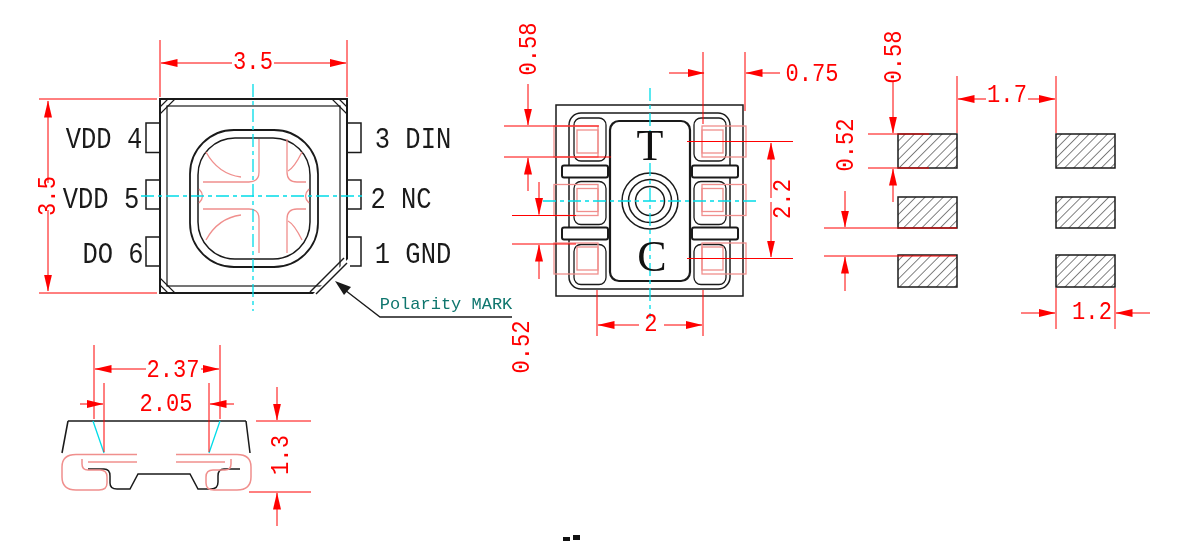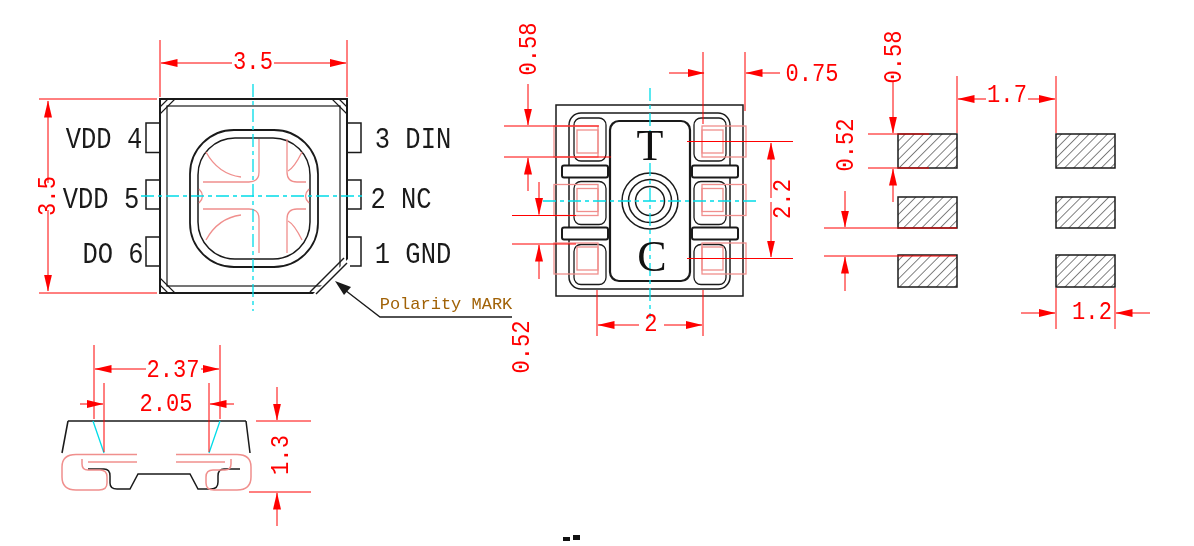--- a/index.html
+++ b/index.html
@@ -8,21 +8,21 @@
     font-family:"Liberation Mono", monospace;
   }
   #canvas{position:absolute;left:0;top:0;}
   .lbl{position:absolute;white-space:nowrap;line-height:1;
        transform:translate(-50%,-50%) scaleX(0.85);}
   .lbl.rot{transform:translate(-50%,-50%) rotate(-90deg) scaleX(0.85);}
   .dim{font-size:26px;color:#ff0000;font-family:"Liberation Mono",monospace;}
   .cad{font-size:30px;color:#1a1a1a;font-family:"Liberation Mono",monospace;}
   .mark{font-size:44px;color:#111111;font-family:"Liberation Serif",serif;
         transform:translate(-50%,-50%);}
-  .pol{font-size:17px;color:#a16207;font-family:"Liberation Mono",monospace;
+  .pol{font-size:17px;color:#0f766e;font-family:"Liberation Mono",monospace;
        transform:translate(-50%,-50%);}
 </style>
 </head>
 <body>
 
 <svg id="canvas" width="1194" height="546" viewBox="0 0 1194 546">
   <defs>
     <marker id="arr" markerUnits="userSpaceOnUse" markerWidth="18" markerHeight="10" refX="16.5" refY="5" orient="auto">
       <path d="M17,5 L0,1 L0,9 Z" fill="#ff0000"></path>
     </marker>

